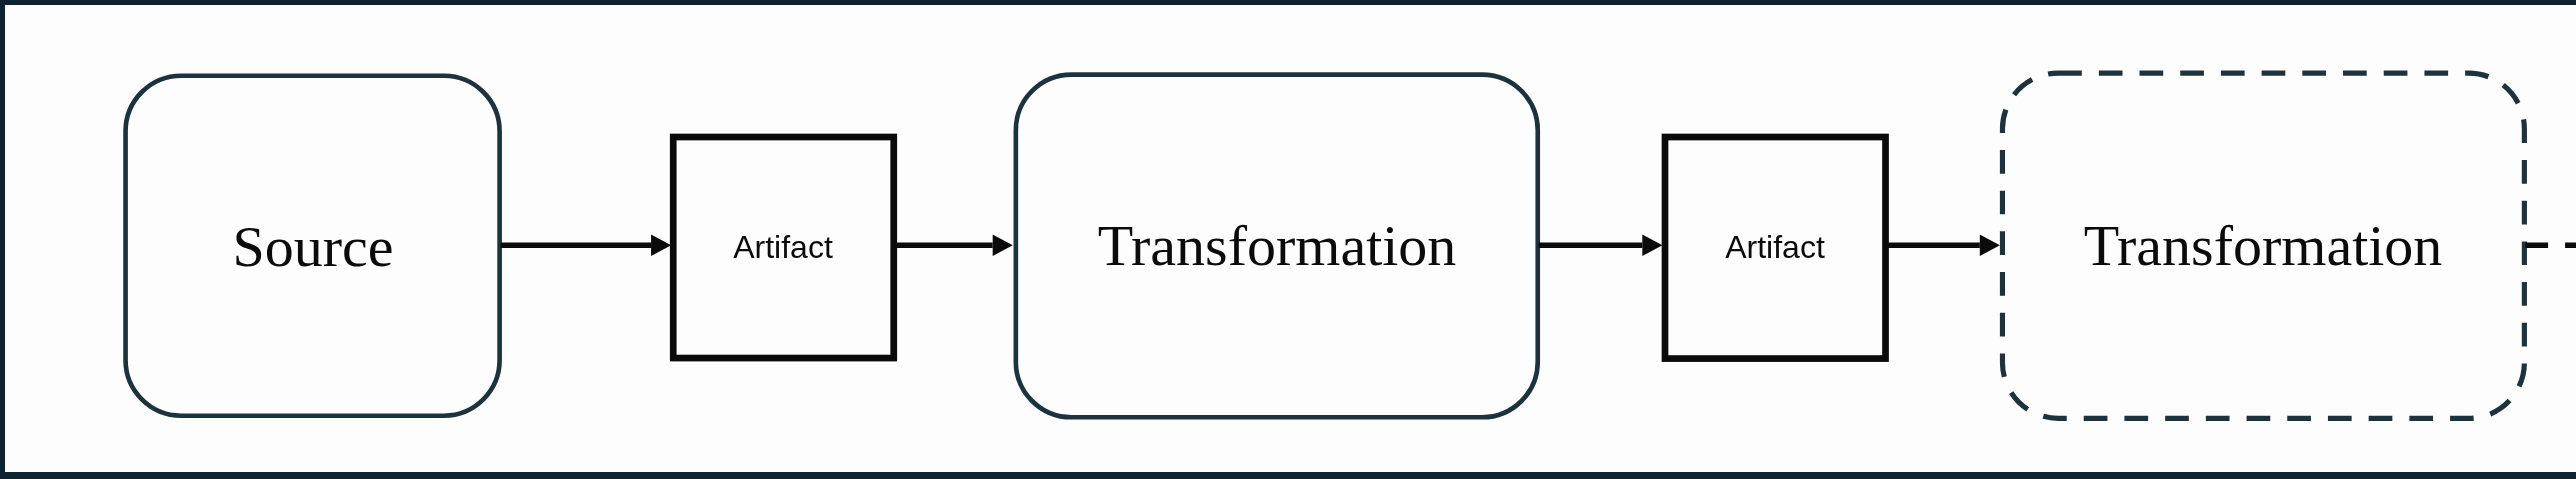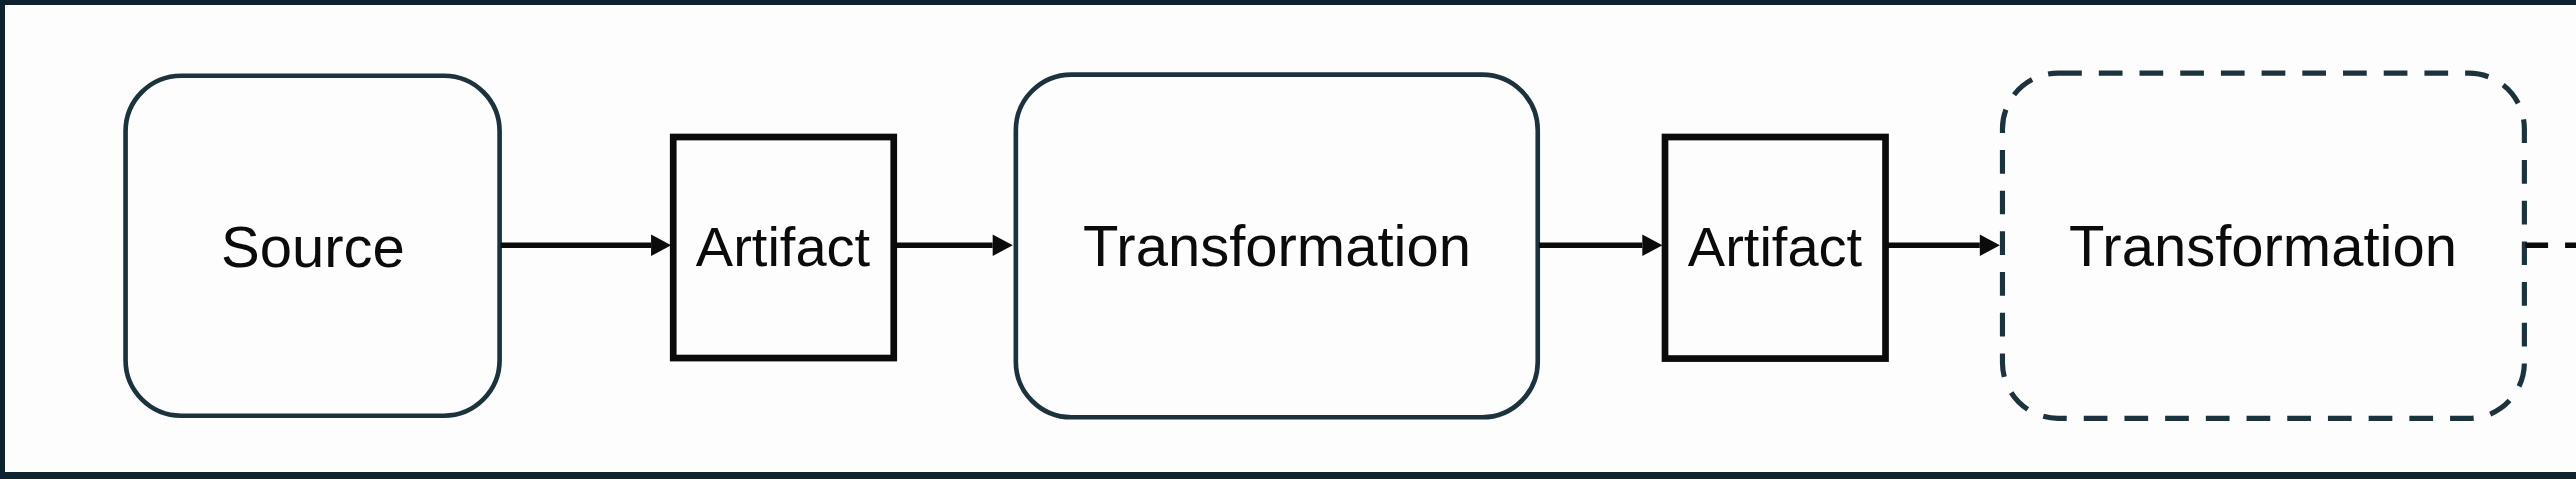--- a/index.html
+++ b/index.html
@@ -22,22 +22,22 @@
     height: 466px;
   }
   .label {
     position: absolute;
     transform: translate(-50%, -50%);
     color: #0b0b0b;
     white-space: nowrap;
     line-height: 1;
     letter-spacing: 0px;
   }
-  .label.big   { font-size: 58px; }
-  .label.small { font-size: 56px; }
+  .label.big   { font-size: 58px; font-family: Liberation Serif, serif; }
+  .label.small { font-size: 32px; }
 </style>
 </head>
 <body>
 
 <div class="canvas">
 
   <svg class="shapes" viewBox="0 0 6739 904" width="3472" height="466" fill="none" xmlns="http://www.w3.org/2000/svg">
 
     <rect x="234" y="137" width="726" height="660" rx="108" stroke-width="9" stroke="#1c333e"></rect>
 

